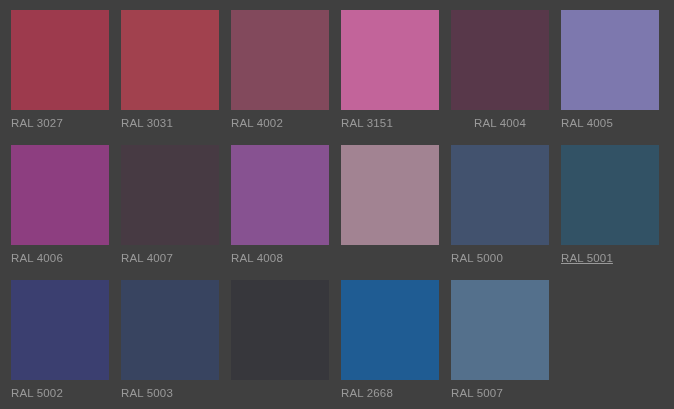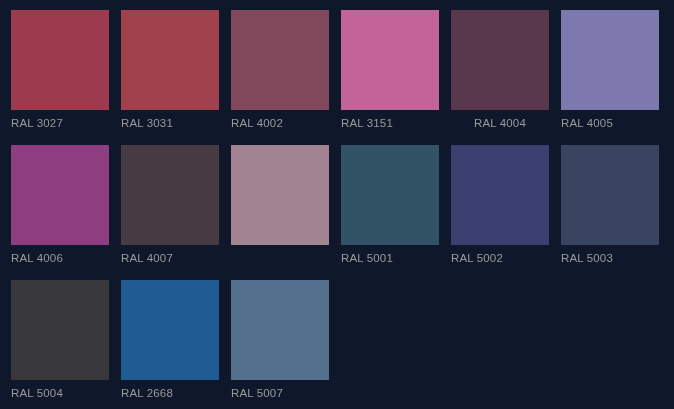--- a/index.html
+++ b/index.html
@@ -49,21 +49,21 @@
     font-size: 11.5px;
     line-height: 14px;
     letter-spacing: 0.15px;
     color: #9a9a9a;
     white-space: nowrap;
   }
 </style>
 </head>
 <body>
 
-<div id="palette-grid" style="background: #0f172a;">
+<div id="palette-grid" style="background: #404040;">
     <div class="swatch-cell">
       <div class="swatch-chip" style="background-color: rgb(157, 58, 77);"></div>
       <span class="swatch-label" style="color: rgb(154, 154, 154);">RAL 3027</span>
     </div>
     <div class="swatch-cell">
       <div class="swatch-chip" style="background-color: rgb(161, 65, 78);"></div>
       <span class="swatch-label" style="color: rgb(154, 154, 154);">RAL 3031</span>
     </div>
     <div class="swatch-cell">
       <div class="swatch-chip" style="background-color: rgb(130, 73, 92);"></div>
@@ -83,37 +83,44 @@
     </div>
     <div class="swatch-cell">
       <div class="swatch-chip" style="background-color: rgb(141, 62, 128);"></div>
       <span class="swatch-label" style="color: rgb(154, 154, 154);">RAL 4006</span>
     </div>
     <div class="swatch-cell">
       <div class="swatch-chip" style="background-color: rgb(71, 58, 67);"></div>
       <span class="swatch-label" style="color: rgb(154, 154, 154);">RAL 4007</span>
     </div>
     <div class="swatch-cell">
+      <div class="swatch-chip" style="background-color: rgb(135, 82, 145);"></div>
+      <span class="swatch-label" style="color: rgb(154, 154, 154);">RAL 4008</span>
+    </div>
+    <div class="swatch-cell">
       <div class="swatch-chip" style="background-color: rgb(162, 131, 146);"></div>
     </div>
     <div class="swatch-cell">
+      <div class="swatch-chip" style="background-color: rgb(66, 82, 110);"></div>
+      <span class="swatch-label" style="color: rgb(154, 154, 154);">RAL 5000</span>
+    </div>
+    <div class="swatch-cell">
       <div class="swatch-chip" style="background-color: rgb(50, 82, 101);"></div>
-      <span class="swatch-label" style="color: rgb(154, 154, 154);">RAL 5001</span>
+      <span class="swatch-label" style="color: rgb(154, 154, 154); text-decoration: underline;">RAL 5001</span>
     </div>
     <div class="swatch-cell">
       <div class="swatch-chip" style="background-color: rgb(59, 63, 112);"></div>
       <span class="swatch-label" style="color: rgb(154, 154, 154);">RAL 5002</span>
     </div>
     <div class="swatch-cell">
       <div class="swatch-chip" style="background-color: rgb(56, 68, 96);"></div>
       <span class="swatch-label" style="color: rgb(154, 154, 154);">RAL 5003</span>
     </div>
     <div class="swatch-cell">
       <div class="swatch-chip" style="background-color: rgb(55, 55, 60);"></div>
-      <span class="swatch-label" style="color: rgb(154, 154, 154);">RAL 5004</span>
     </div>
     <div class="swatch-cell">
       <div class="swatch-chip" style="background-color: rgb(31, 92, 147);"></div>
       <span class="swatch-label" style="color: rgb(154, 154, 154);">RAL 2668</span>
     </div>
     <div class="swatch-cell">
       <div class="swatch-chip" style="background-color: rgb(84, 112, 140);"></div>
       <span class="swatch-label" style="color: rgb(154, 154, 154);">RAL 5007</span>
     </div>
   </div>

